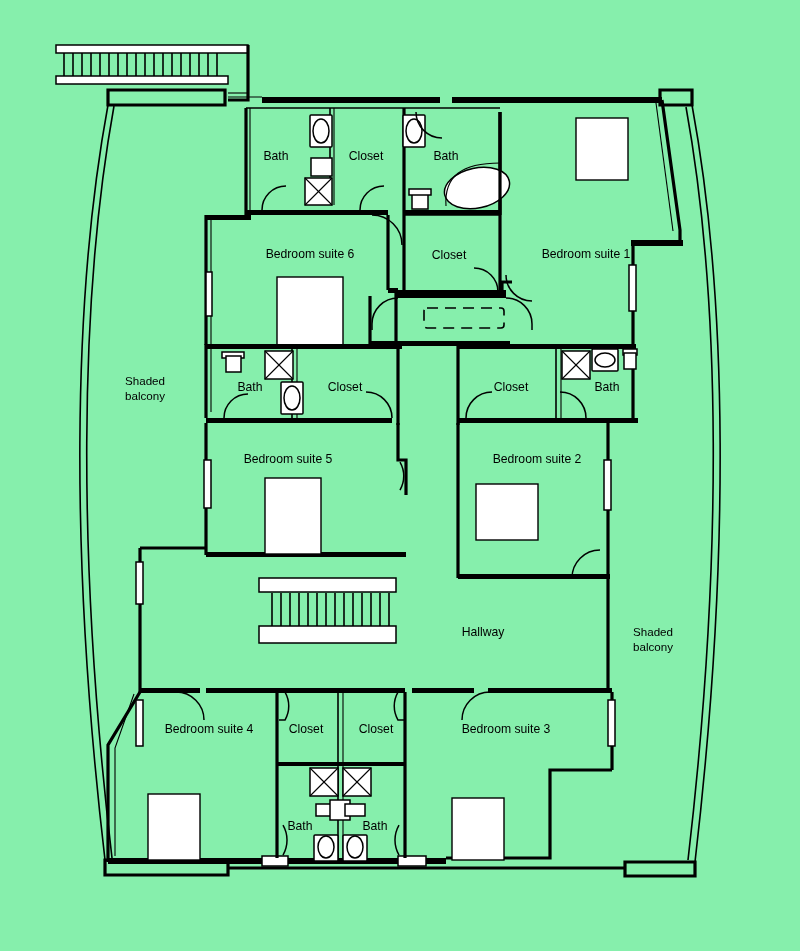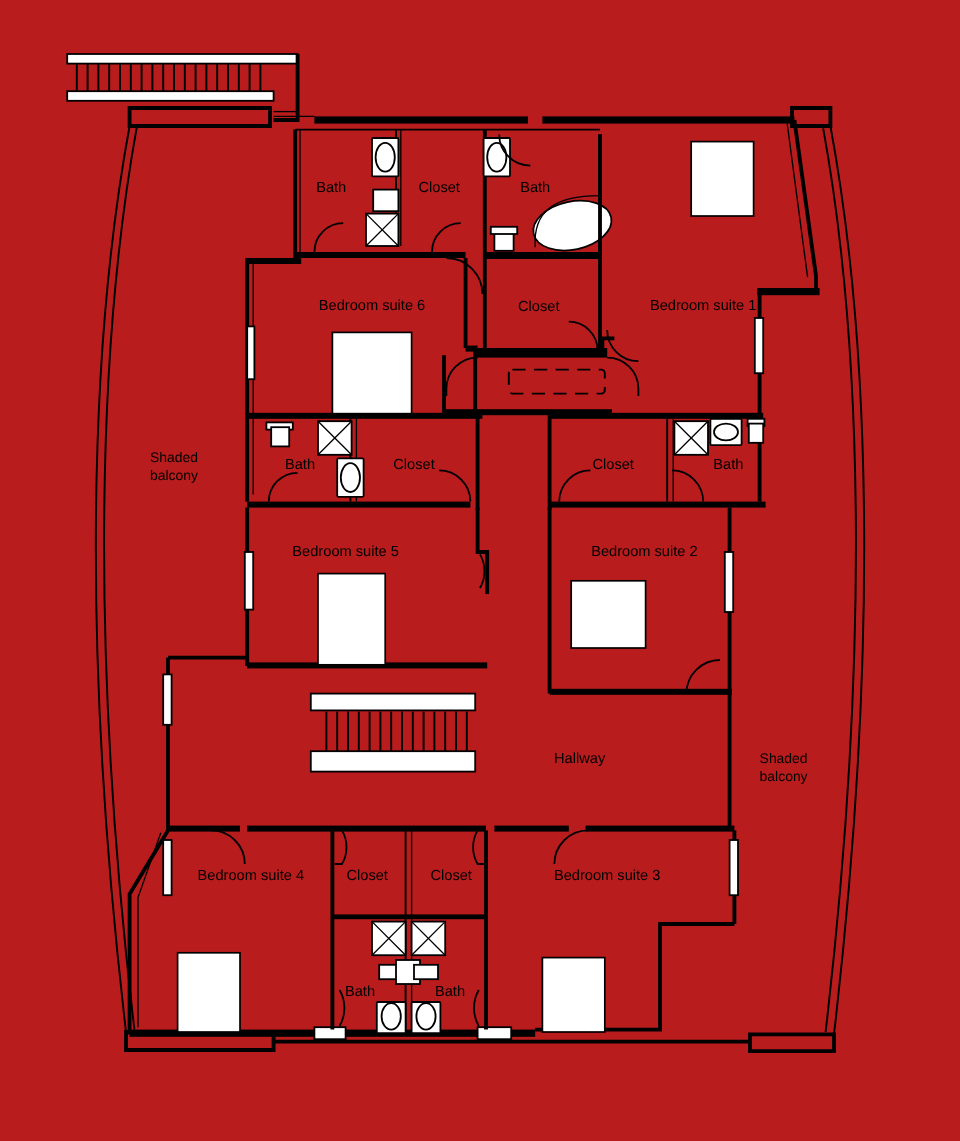--- a/index.html
+++ b/index.html
@@ -10,21 +10,21 @@
   body {
     width: 800px;
     height: 951px;
     font-family: "Liberation Sans", sans-serif;
     overflow: hidden;
   }
   #floorplan-root {
     position: relative;
     width: 800px;
     height: 951px;
-    background: #b91c1c;
+    background: #86efac;
   }
   svg#plan {
     display: block;
     width: 800px;
     height: 951px;
   }
   .wall-med {
     fill: none;
     stroke: #000000;
     stroke-width: 3.2;

